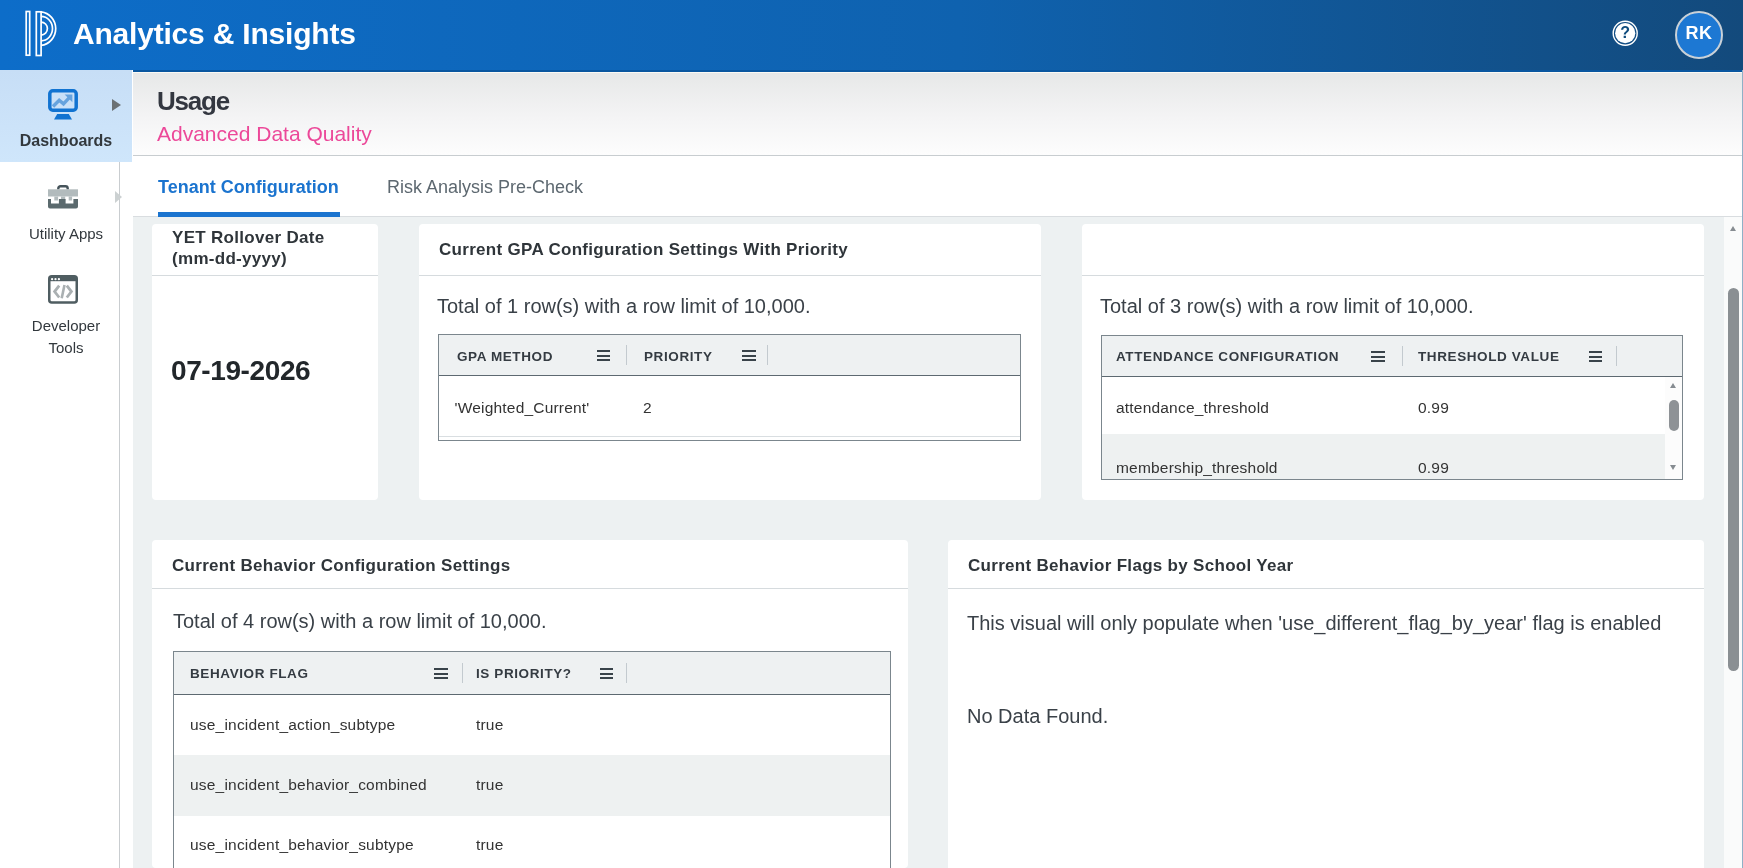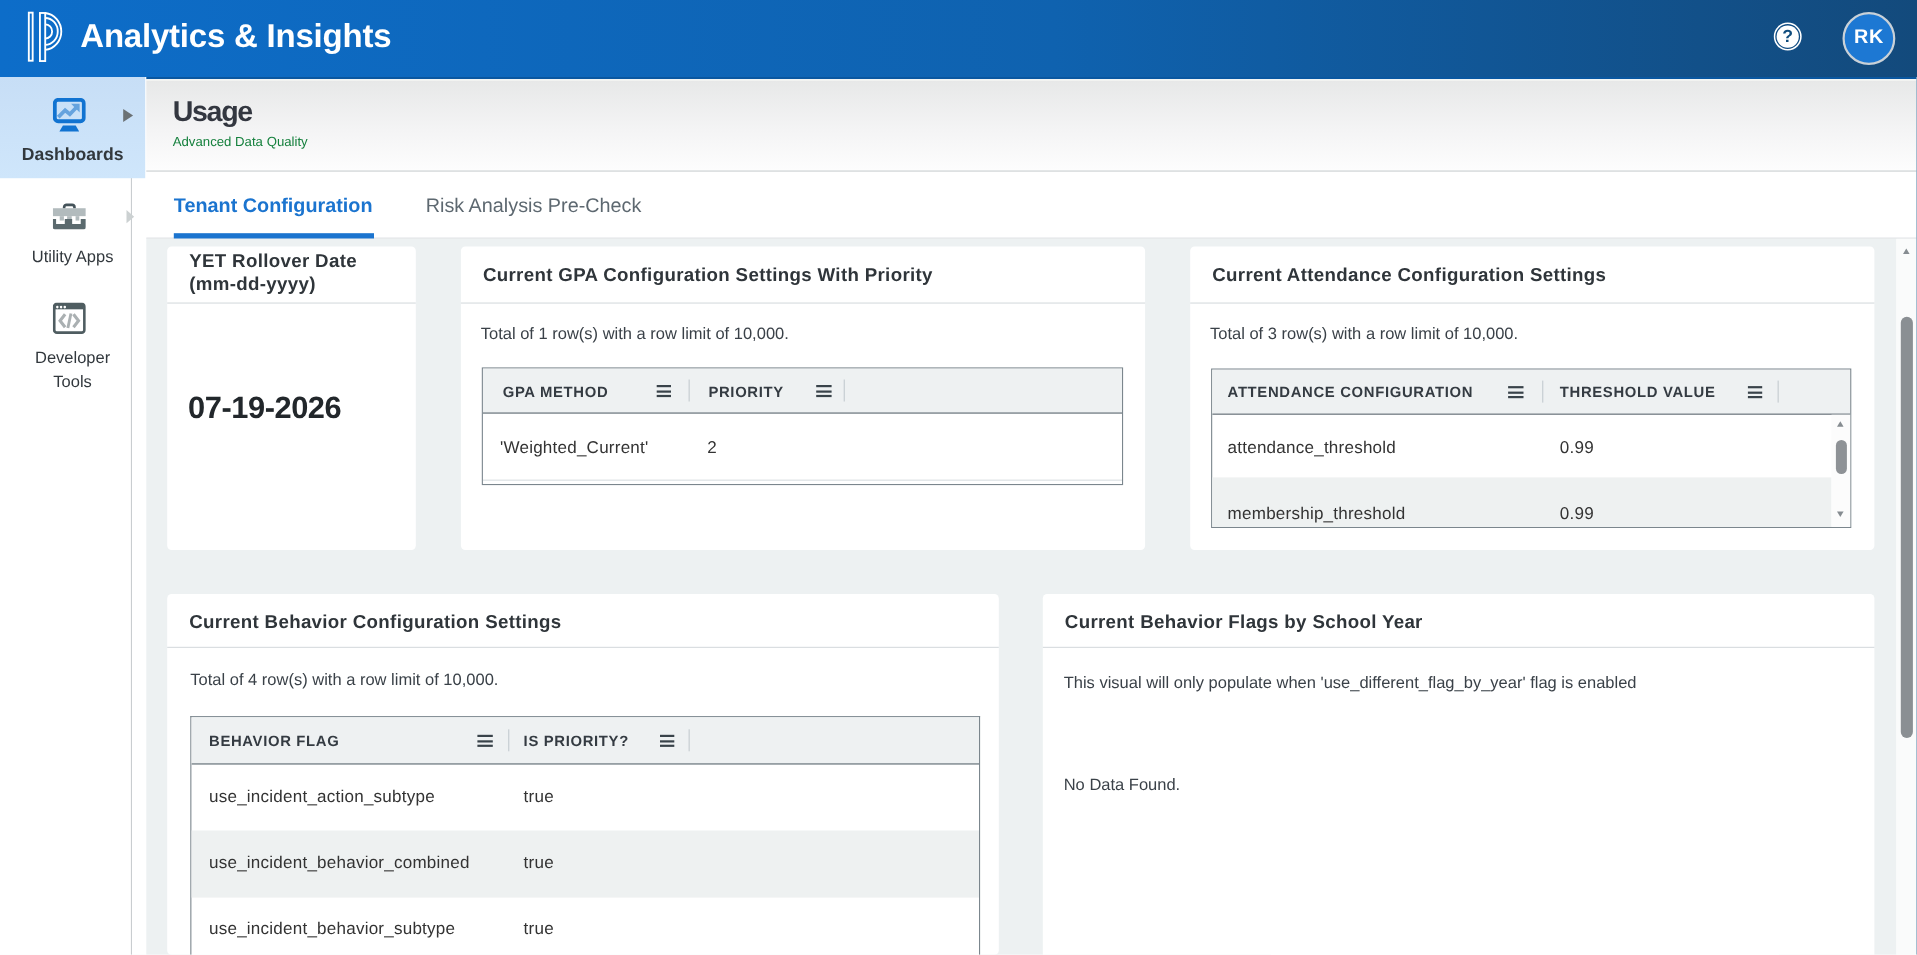--- a/index.html
+++ b/index.html
@@ -19,35 +19,35 @@
   #sidebar { left:0; top:70px; width:120px; height:798px; background:#fff; border-right:1px solid #c9cdd0; }
   #sel { left:0; top:0; width:132px; height:92px; background:linear-gradient(180deg,#c7def6 0%,#cfe6fb 100%); }
   .navlabel { width:132px; text-align:center; font-size:15px; color:#32383d; }
 
   
   #usagehdr { left:133px; top:72px; width:1610px; height:84px;
     background:linear-gradient(180deg,#e7e8e8 0%,#f4f4f5 55%,#fdfdfd 100%);
     border-top:1px solid #fbfaf5;
     border-bottom:1px solid #c8cdd0; }
   #usagetitle { left:157px; top:86px; font-size:26px; font-weight:600; color:#333740; letter-spacing:-1.2px; }
-  #usagesub { left:157px; top:122px; font-size:12px; color:#15803d; }
+  #usagesub { left:157px; top:122px; font-size:21px; color:#ec4899; }
 
   
   #tabbar { left:133px; top:157px; width:1610px; height:60px; background:#fff; border-bottom:1px solid #d9dde0; }
   #tab1 { left:158px; top:177px; font-size:18px; font-weight:700; color:#1b74cf; }
   #tab2 { left:387px; top:177px; font-size:18px; color:#5d6870; }
   #tabline { left:158px; top:212px; width:182px; height:5px; background:#1b74cf; }
 
   
   #content { left:133px; top:217px; width:1591px; height:651px; background:#edf1f2; }
 
   .card { position:absolute; background:#fff; border-radius:4px; }
   .cardtitle { position:absolute; left:20px; font-size:17px; font-weight:700; color:#2f353a; letter-spacing:0.3px; }
   .carddiv { position:absolute; left:0; width:100%; height:1px; background:#d6dbde; }
-  .total { position:absolute; font-size:15px; color:#3a4148; }
+  .total { position:absolute; font-size:20px; color:#3a4148; }
   .dtable { position:absolute; border:1px solid #7b868d; background:#fff; overflow:hidden; }
   .thead { position:absolute; left:0; top:0; width:100%; background:#eef1f2; border-bottom:1.5px solid #5d6971; }
   .hlabel { position:absolute; font-size:13.5px; font-weight:700; color:#343b42; letter-spacing:0.6px; }
   .ham { position:absolute; width:13.5px; height:12px; }
   .ham span { display:block; height:2.2px; background:#39434a; margin-bottom:2.4px; }
   .colsep { position:absolute; width:1px; height:20px; background:#c3cacf; }
   .rowline { position:absolute; left:0; width:100%; height:1px; background:#d9dee1; }
   .cell { position:absolute; font-size:15.5px; color:#333; letter-spacing:0.2px; }
   .altrow { position:absolute; background:#eef1f1; }
 
@@ -150,21 +150,20 @@
         <span></span>
       </div>
     <div class="colsep" style="left:328px; top:10px;"></div>
     <div class="cell" style="left:15.5px; top:64px;">'Weighted_Current'</div>
     <div class="cell" style="left:204px; top:64px;">2</div>
     <div class="rowline" style="top:101px;"></div>
   </div>
 </div>
 
 <div class="card" style="left:1082px; top:224px; width:622px; height:276px;">
-  <div class="cardtitle" style="top:16px;">Current Attendance Configuration Settings</div>
   <div class="carddiv" style="top:50.5px;"></div>
   <div class="total" style="left:18px; top:71px;">Total of 3 row(s) with a row limit of 10,000.</div>
   <div class="dtable" style="left:19px; top:111px; width:582px; height:145px;">
     <div class="thead" style="height:41px;"></div>
     <div class="hlabel" style="left:14px; top:13px;">ATTENDANCE CONFIGURATION</div>
     <div class="ham" style="left:269px; top:15px;">
         <span></span>
         <span></span>
         <span></span>
       </div>

